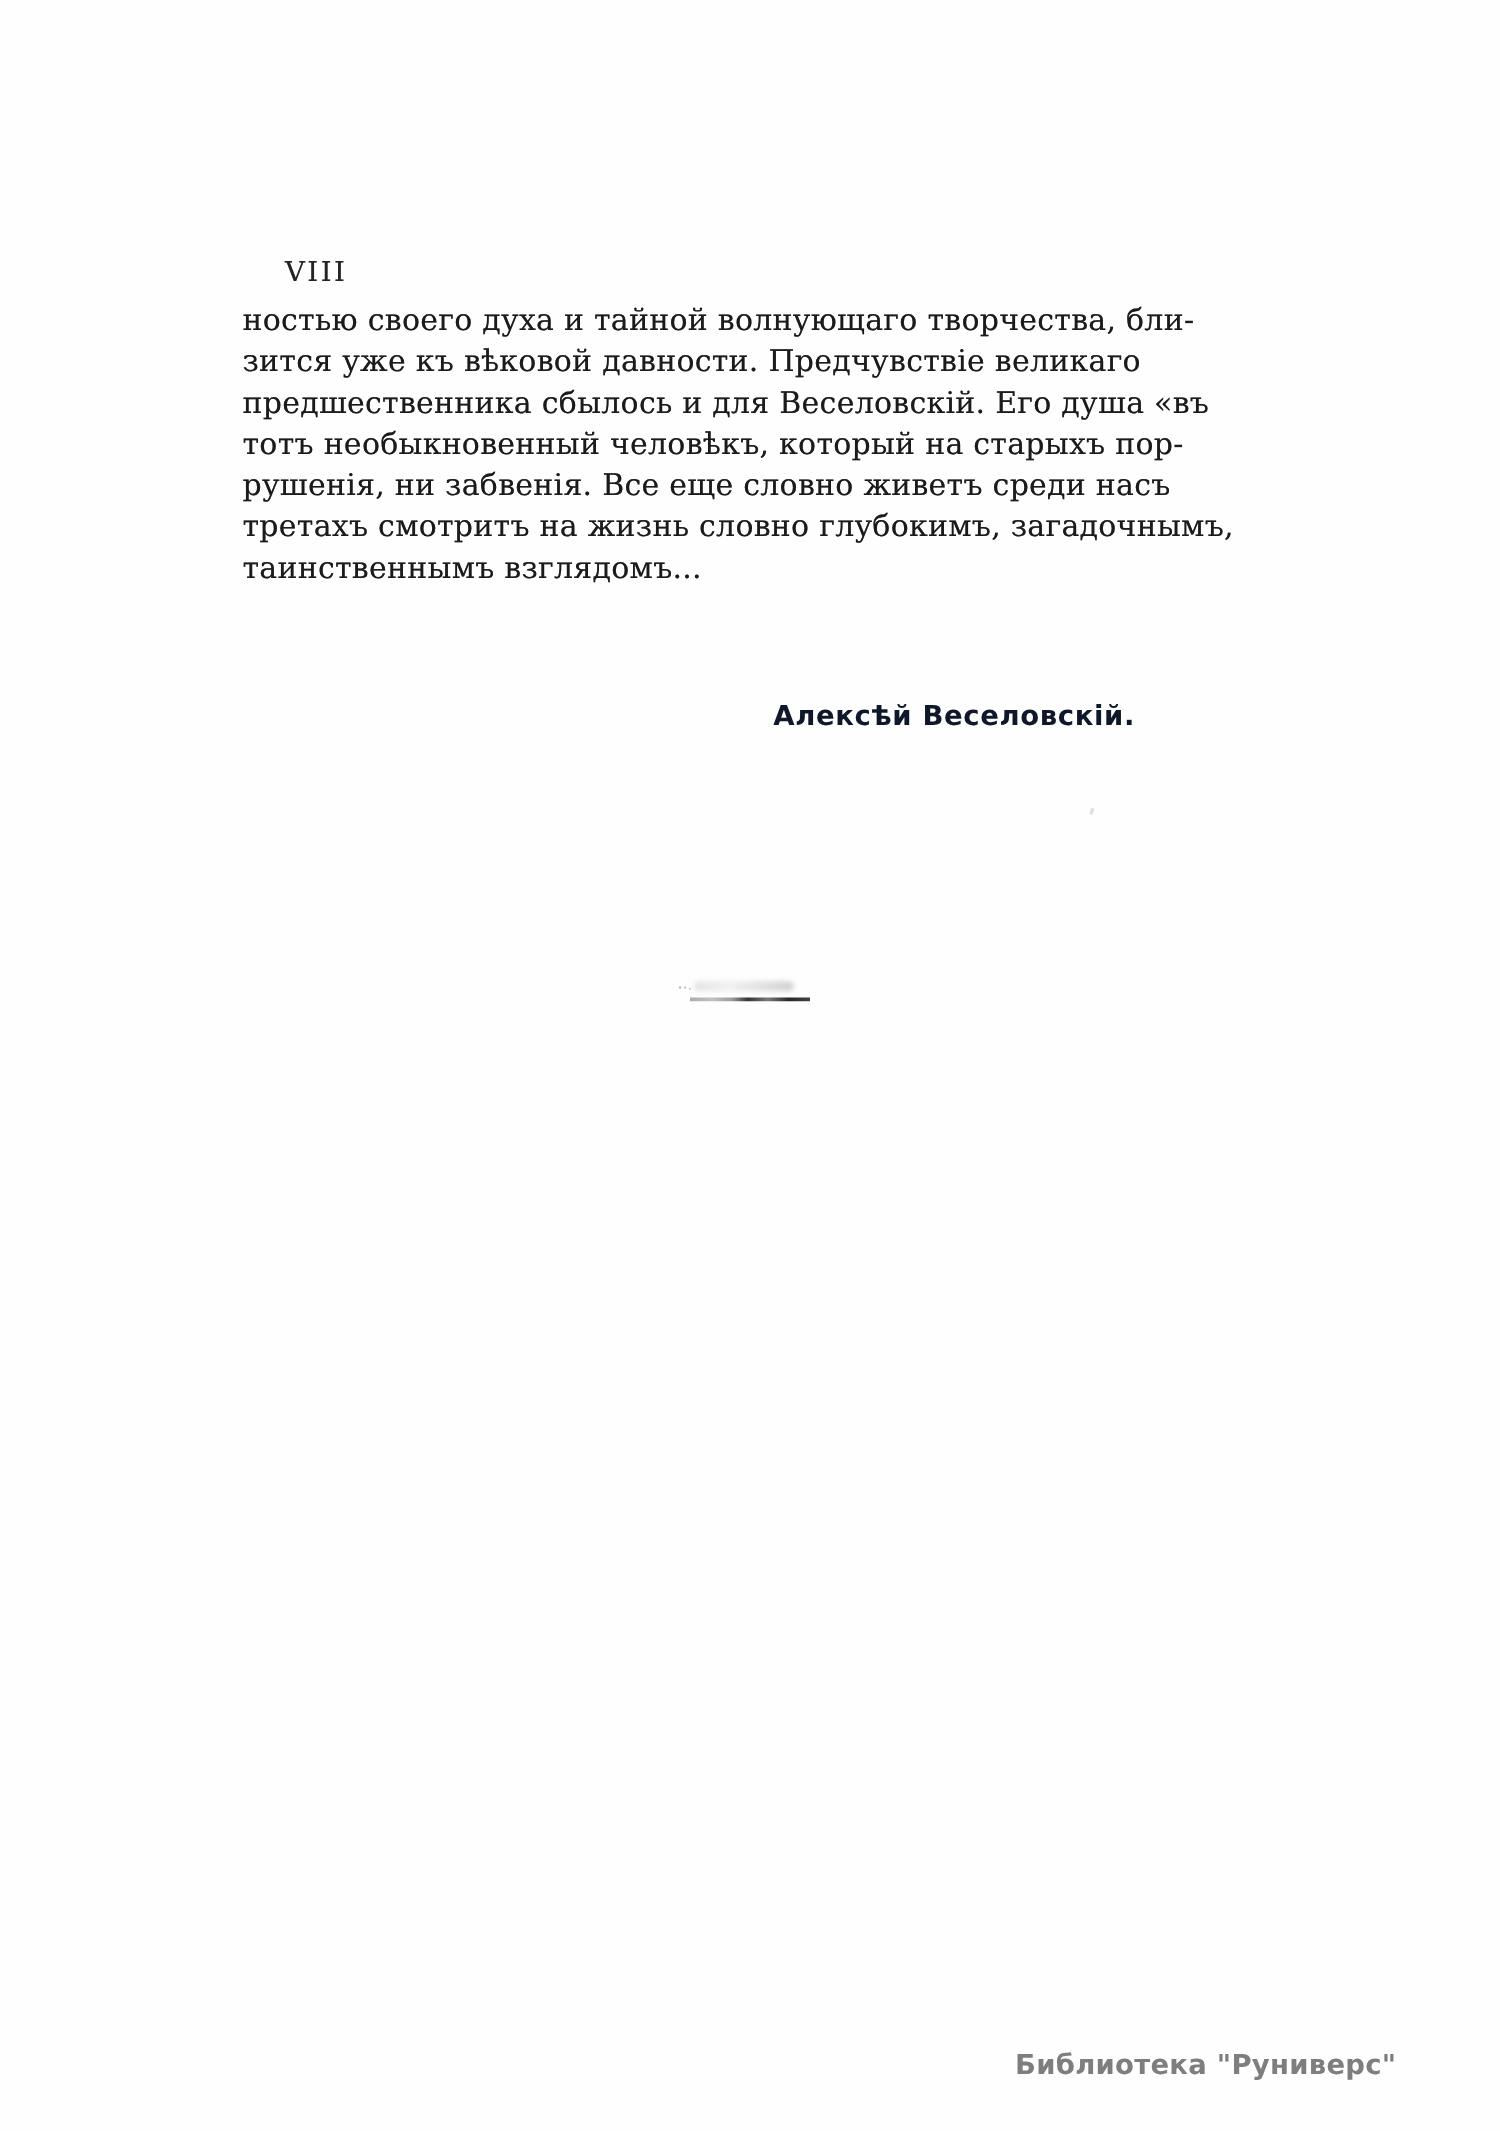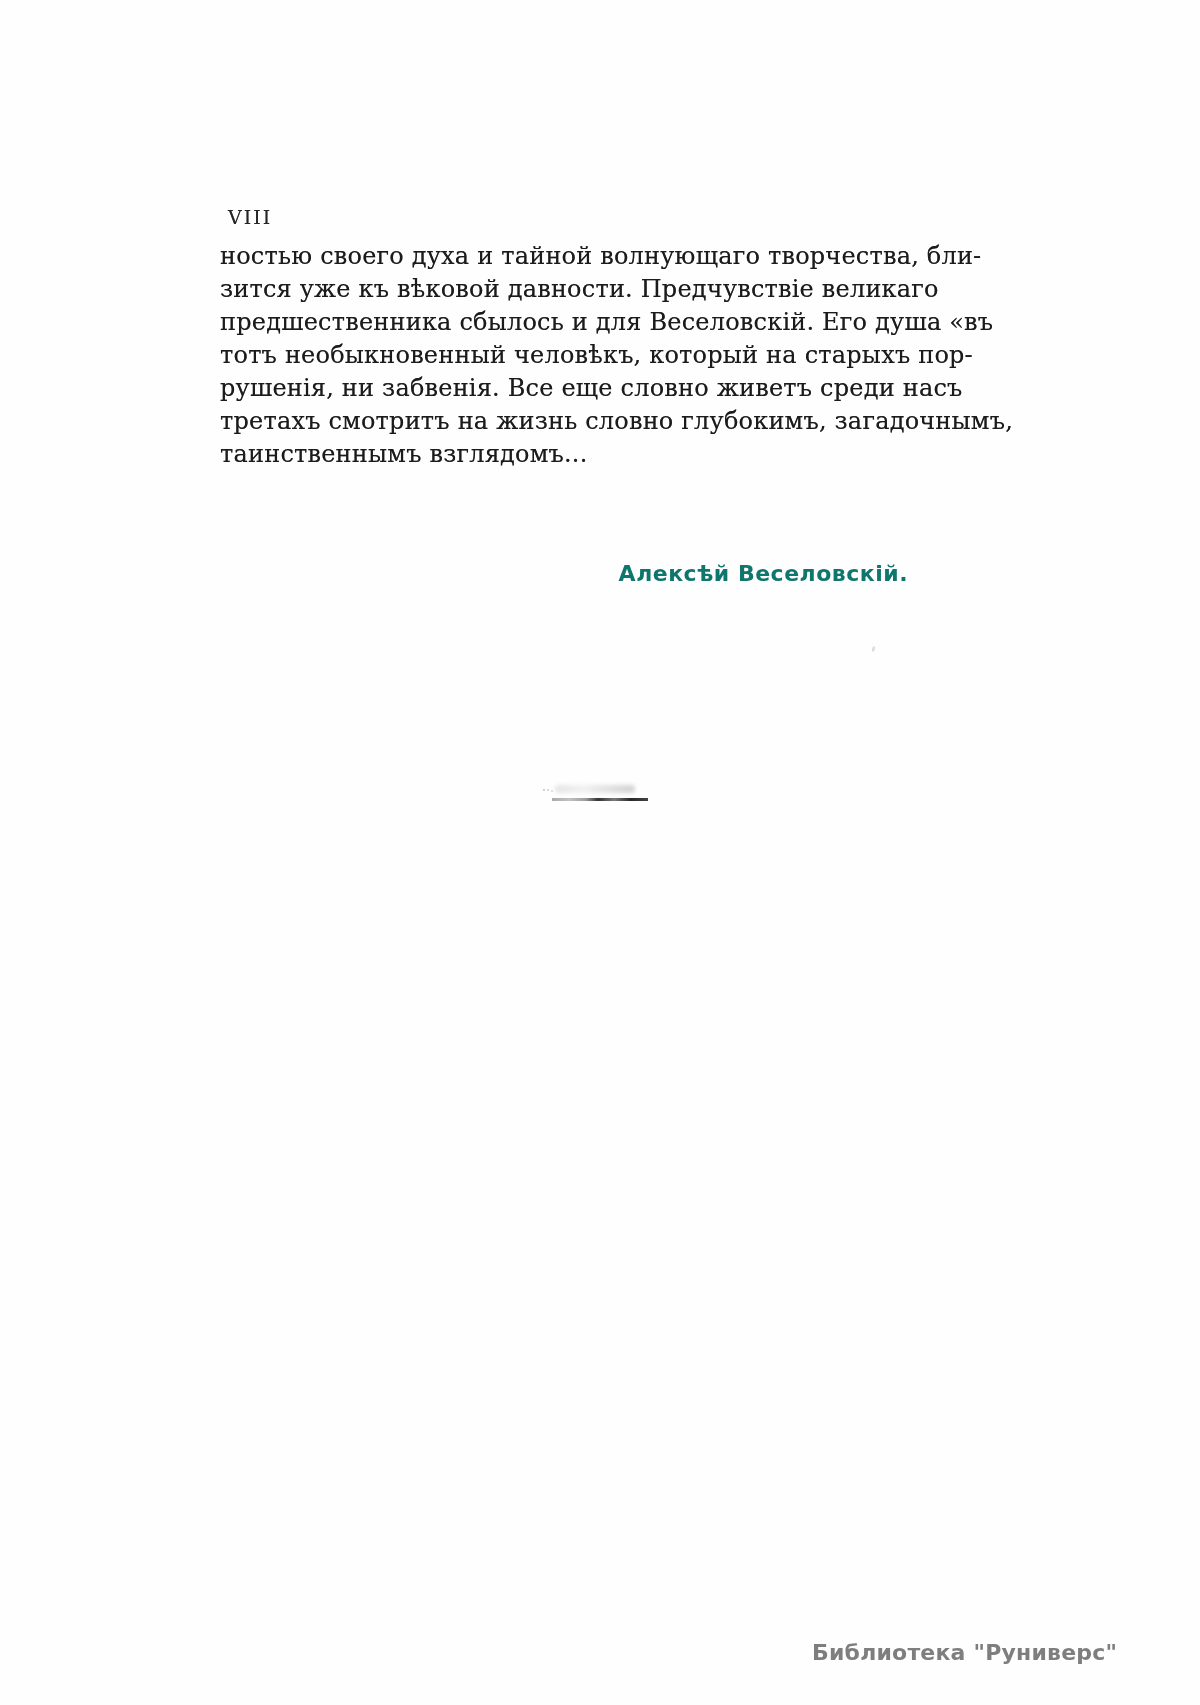--- a/index.html
+++ b/index.html
@@ -13,28 +13,28 @@
     height: 1705px;
     background: #fefefe;
     font-family: "DejaVu Serif", serif;
     color: #1b1b1b;
     overflow: hidden;
   }
   .page-number {
     position: absolute;
     left: 228px;
     top: 206px;
-    font-size: 19px;
+    font-size: 22px;
     letter-spacing: 2px;
     color: #242424;
     text-shadow: 0 0 0.5px rgba(30,30,30,0.55);
   }
   .body-text {
     position: absolute;
-    left: 220px;
+    left: 194px;
     top: 240px;
     width: 685px;
     font-size: 24px;
     line-height: 33px;
     letter-spacing: 0.2px;
     text-shadow: 0 0 0.5px rgba(25,25,25,0.6);
   }
   .body-text .line {
     text-align: justify;
     text-align-last: justify;
@@ -46,21 +46,21 @@
   .signature {
     position: absolute;
     left: 207px;
     top: 561px;
     width: 701px;
     text-align: right;
     font-family: "DejaVu Sans", sans-serif;
     font-weight: bold;
     font-size: 22px;
     letter-spacing: 0.5px;
-    color: #0f766e;
+    color: #0f172a;
   }
   
   .smudge {
     position: absolute;
     left: 535px;
     top: 780px;
     width: 125px;
     height: 30px;
   }
   .smudge-dots {

